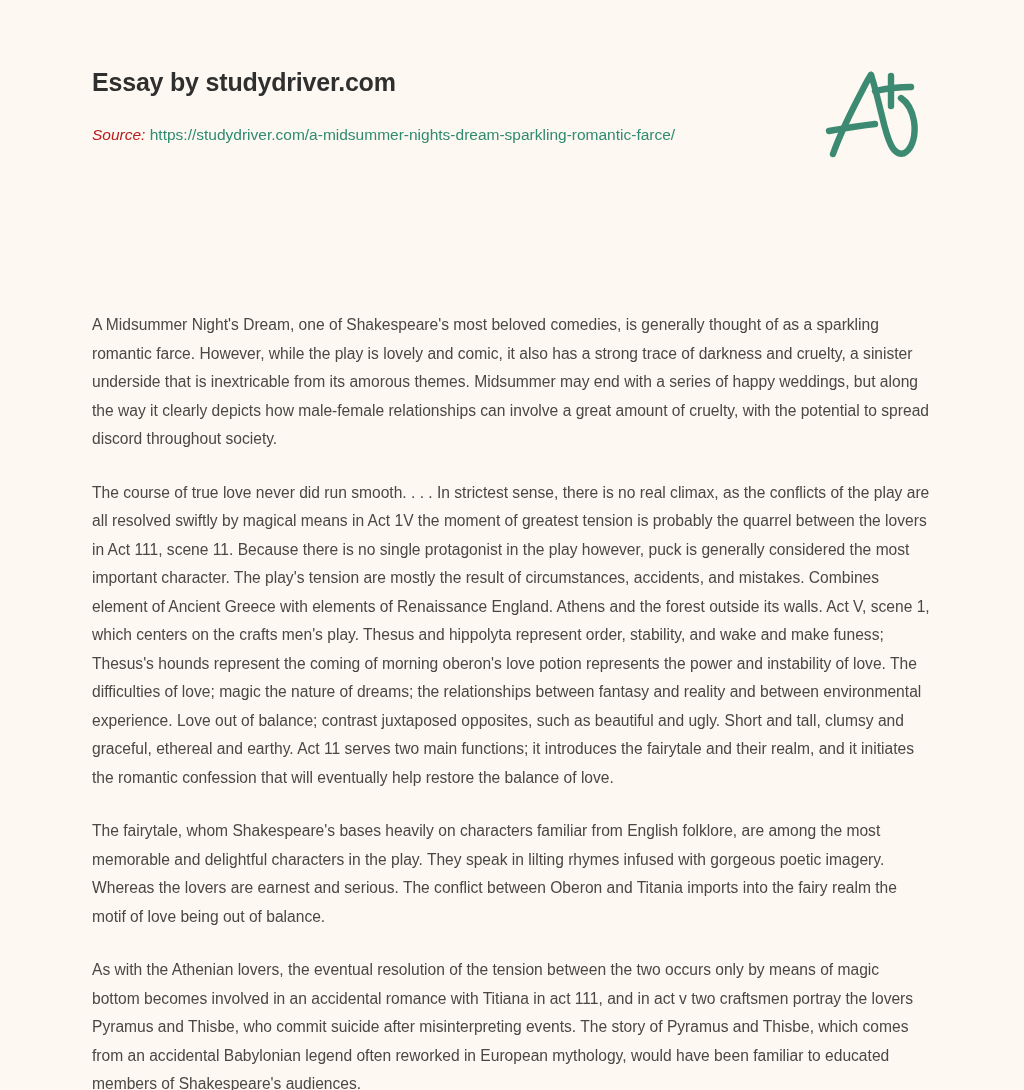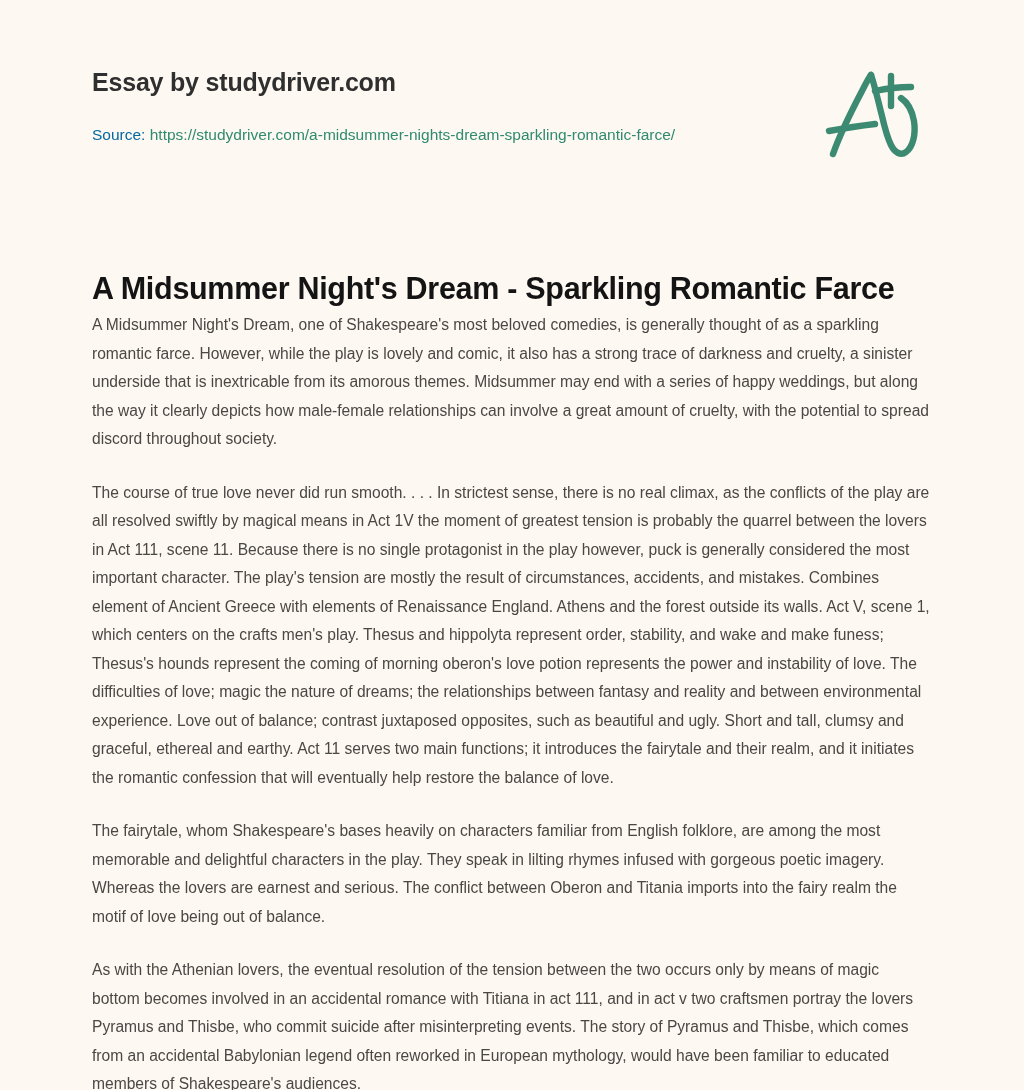--- a/index.html
+++ b/index.html
@@ -48,21 +48,22 @@
 
   .source-line {
     position: absolute;
     left: 92px;
     top: 126px;
     font-size: 15.5px;
     color: #7a7671;
     white-space: nowrap;
   }
   .source-label {
-    color: #0369a1;
+    color: #b91c1c;
+    font-style: italic;
   }
   .source-url {
     color: #2f8a71;
     text-decoration: none;
     text-align: center;
   }
 
   .logo {
     position: absolute;
     left: 812px;
@@ -133,21 +134,20 @@
         <path d="M17 73 C28 71 46 68 63 66"></path>
 
         <path d="M79 18 C79 26 79 38 79 48"></path>
 
         <path d="M63 33 C72 31 88 29 99 29"></path>
       </svg>
     </div>
 
   </div>
 
-  <h1 class="doc-title">A Midsummer Night's Dream - Sparkling Romantic Farce</h1>
 
   <div class="body-copy">
     <p>A Midsummer Night's Dream, one of Shakespeare's most beloved comedies, is generally thought of as a sparkling romantic farce. However, while the play is lovely and comic, it also has a strong trace of darkness and cruelty, a sinister underside that is inextricable from its amorous themes. Midsummer may end with a series of happy weddings, but along the way it clearly depicts how male-female relationships can involve a great amount of cruelty, with the potential to spread discord throughout society.</p>
     <p>The course of true love never did run smooth. . . . In strictest sense, there is no real climax, as the conflicts of the play are all resolved swiftly by magical means in Act 1V the moment of greatest tension is probably the quarrel between the lovers in Act 111, scene 11. Because there is no single protagonist in the play however, puck is generally considered the most important character. The play's tension are mostly the result of circumstances, accidents, and mistakes. Combines element of Ancient Greece with elements of Renaissance England. Athens and the forest outside its walls. Act V, scene 1, which centers on the crafts men's play. Thesus and hippolyta represent order, stability, and wake and make funess; Thesus's hounds represent the coming of morning oberon's love potion represents the power and instability of love. The difficulties of love; magic the nature of dreams; the relationships between fantasy and reality and between environmental experience. Love out of balance; contrast juxtaposed opposites, such as beautiful and ugly. Short and tall, clumsy and graceful, ethereal and earthy. Act 11 serves two main functions; it introduces the fairytale and their realm, and it initiates the romantic confession that will eventually help restore the balance of love.</p>
     <p>The fairytale, whom Shakespeare's bases heavily on characters familiar from English folklore, are among the most memorable and delightful characters in the play. They speak in lilting rhymes infused with gorgeous poetic imagery. Whereas the lovers are earnest and serious. The conflict between Oberon and Titania imports into the fairy realm the motif of love being out of balance.</p>
     <p>As with the Athenian lovers, the eventual resolution of the tension between the two occurs only by means of magic bottom becomes involved in an accidental romance with Titiana in act 111, and in act v two craftsmen portray the lovers Pyramus and Thisbe, who commit suicide after misinterpreting events. The story of Pyramus and Thisbe, which comes from an accidental Babylonian legend often reworked in European mythology, would have been familiar to educated members of Shakespeare's audiences.</p>
 
   </div>
 
 </div>

